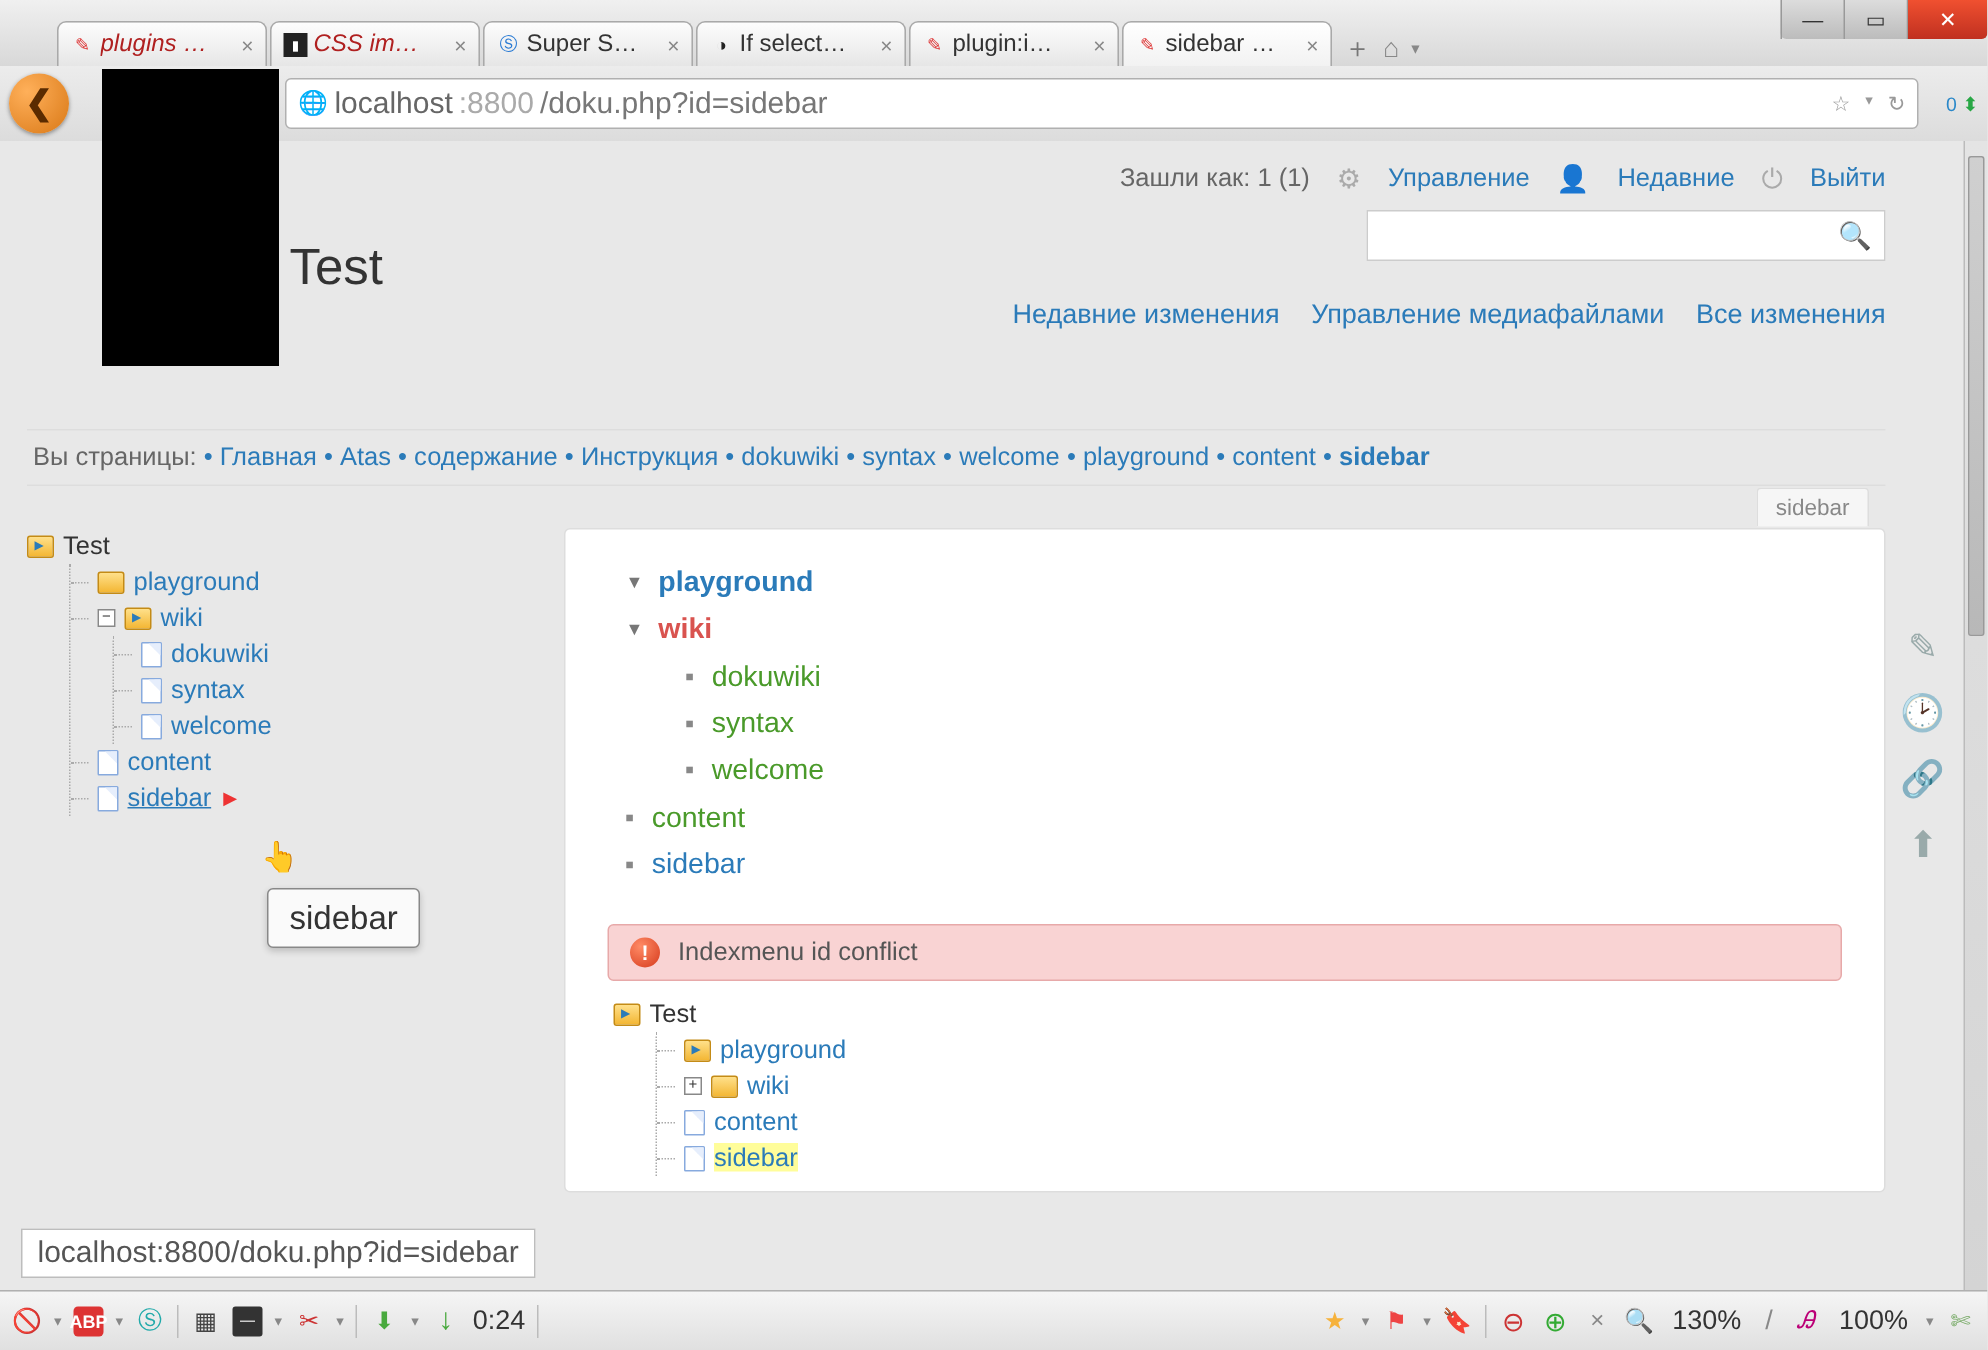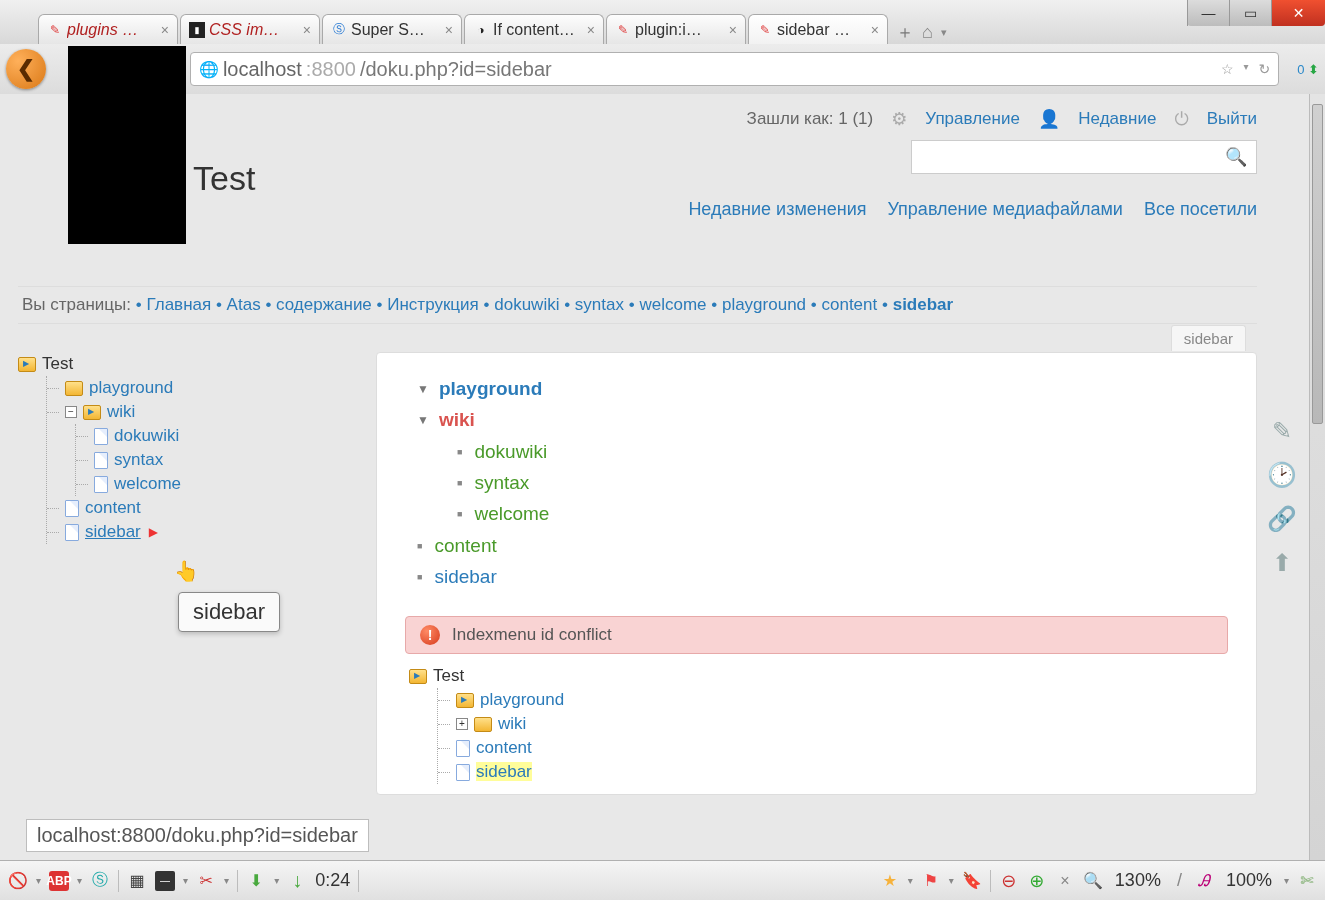--- a/index.html
+++ b/index.html
@@ -256,21 +256,21 @@
     margin-bottom: 10px;
   }
   .err-ico { width:20px;height:20px;border-radius:50%;background:radial-gradient(circle at 35% 30%, #ff8b66, #d63a1c); color:#fff; font-weight:bold; display:flex;align-items:center;justify-content:center; font-size:14px; }
 
   .bottom-tree { font-size: 17px; color: #333; margin-left: 4px; }
   .hl-yellow { background: #fffd9a; }
 
   
   .statusbar-url {
     position: absolute;
-    left: 26px; bottom: 48px;
+    left: 14px; bottom: 48px;
     background: #fff;
     border: 1px solid #bdbdbd;
     padding: 4px 10px;
     font-size: 20px;
     color: #555;
   }
 
   
   .bottom-toolbar {
     position: absolute;
@@ -313,21 +313,21 @@
     <span class="tab-title" style="color:#b02020">CSS im…</span>
     <span class="tclose">×</span>
   </div>
   <div class="tab">
     <span class="ico" style="color:#2a7bd4">Ⓢ</span>
     <span class="tab-title" style="font-style:normal;color:#333">Super S…</span>
     <span class="tclose">×</span>
   </div>
   <div class="tab">
     <span class="ico" style="color:#222">◑</span>
-    <span class="tab-title" style="font-style:normal;color:#333">If content…</span>
+    <span class="tab-title" style="font-style:normal;color:#333">If select…</span>
     <span class="tclose">×</span>
   </div>
   <div class="tab">
     <span class="ico" style="color:#d33">✎</span>
     <span class="tab-title" style="font-style:normal;color:#333">plugin:i…</span>
     <span class="tclose">×</span>
   </div>
   <div class="tab active">
     <span class="ico" style="color:#d33">✎</span>
     <span class="tab-title" style="font-style:normal;color:#333">sidebar …</span>
@@ -382,21 +382,21 @@
     <a>Выйти</a>
   </div>
 
   <div class="search-box">
     <span class="mag">🔍</span>
   </div>
 
   <div class="top-links">
     <a>Недавние изменения</a>
     <a>Управление медиафайлами</a>
-    <a>Все посетили</a>
+    <a>Все изменения</a>
   </div>
 
   <div class="breadcrumbs">
     <span>Вы страницы:</span>
     <span class="sep"> • </span><a>Главная</a>
     <span class="sep"> • </span><a>Atas</a>
     <span class="sep"> • </span><a>содержание</a>
     <span class="sep"> • </span><a>Инструкция</a>
     <span class="sep"> • </span><a>dokuwiki</a>
     <span class="sep"> • </span><a>syntax</a>

